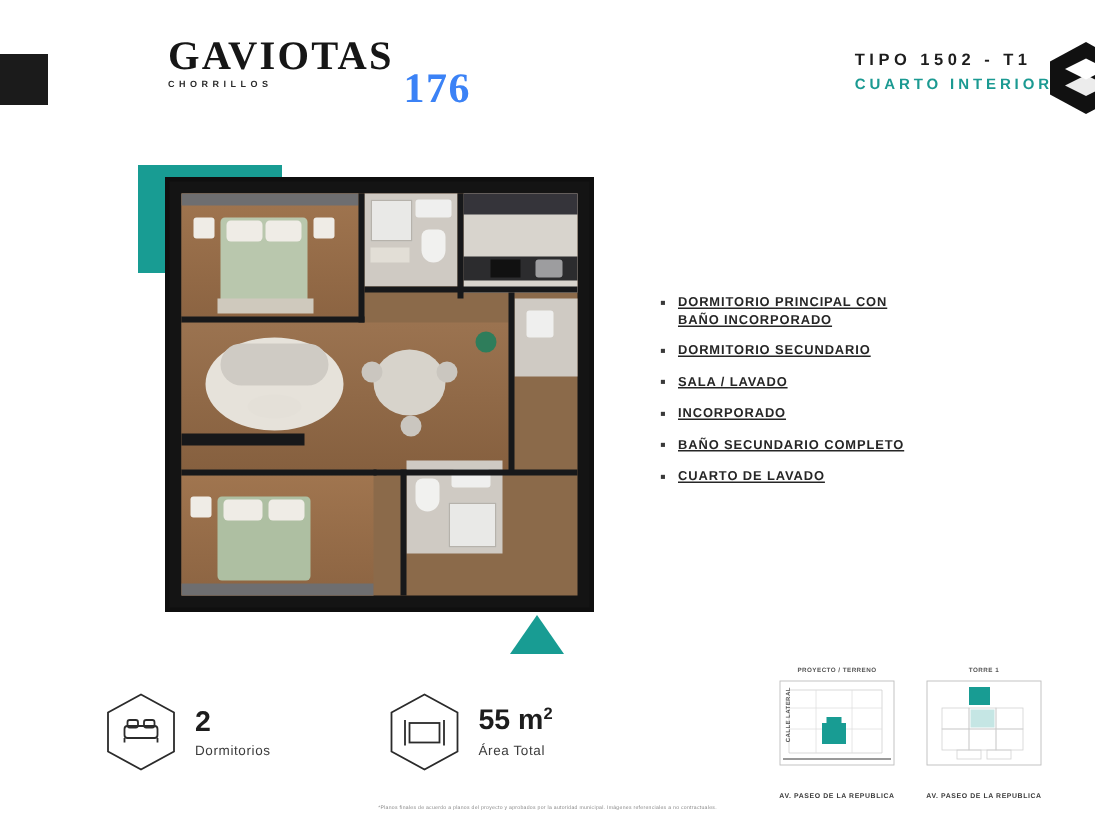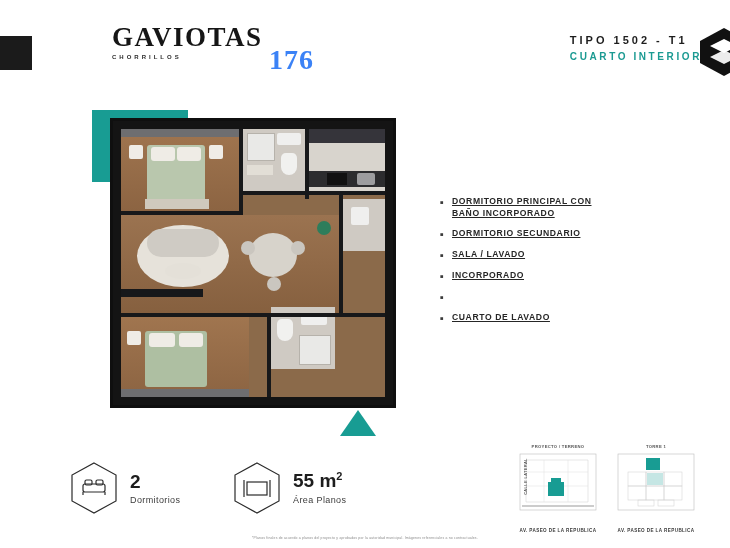--- a/index.html
+++ b/index.html
@@ -88,21 +88,21 @@
     text-align:left;
   }
   .desc-text{
     font-size:8.6px;font-weight:700;letter-spacing:0.6px;color:#262626;
     line-height:1.35;
     text-decoration:underline;
   }
   
   .feature{position:absolute;display:flex;align-items:center;}
   .feat-1{left:70px;top:462px;}
-  .feat-2{left:233px;top:462px;}
+  .feat-2{left:259px;top:462px;}
   .hexbox{
     width:48px;height:52px;position:relative;flex:0 0 48px;
   }
   .hexbox svg{display:block;}
   .feat-text{margin-left:12px;}
   .feat-num{
     font-size:19px;font-weight:700;color:#1d1d1d;line-height:1;
   }
   .feat-lbl{
     font-size:9px;color:#3c3c3c;margin-top:4px;letter-spacing:0.4px;
@@ -231,20 +231,21 @@
     <li class="desc-item">
       <span class="bullet">▪</span>
       <span class="desc-text">SALA / LAVADO</span>
     </li>
     <li class="desc-item">
       <span class="bullet">▪</span>
       <span class="desc-text">INCORPORADO</span>
     </li>
     <li class="desc-item">
       <span class="bullet">▪</span>
+      <span class="desc-text">BAÑO SECUNDARIO COMPLETO</span>
     </li>
     <li class="desc-item">
       <span class="bullet">▪</span>
       <span class="desc-text">CUARTO DE LAVADO</span>
     </li>
   </ul>
 </div>
 
 <div class="feature feat-1">
   <div class="hexbox">
@@ -269,21 +270,21 @@
       <polygon points="24,1 46,13 46,39 24,51 2,39 2,13" fill="none" stroke="#2b2b2b" stroke-width="1.2"></polygon>
       <rect x="14" y="20" width="20" height="13" fill="none" stroke="#2b2b2b" stroke-width="1.2"></rect>
       <line x1="11" y1="18" x2="11" y2="35" stroke="#2b2b2b" stroke-width="1.2"></line>
       <line x1="37" y1="18" x2="37" y2="35" stroke="#2b2b2b" stroke-width="1.2"></line>
     </svg>
   </div>
   <div class="feat-text">
     <div class="feat-num">
       <span>55 m</span><sup>2</sup>
     </div>
-    <div class="feat-lbl">Área Planos</div>
+    <div class="feat-lbl">Área Total</div>
   </div>
 </div>
 
 <div class="minimap mm1">
   <div class="mm-top">PROYECTO / TERRENO</div>
   <div class="mm-side">CALLE LATERAL</div>
   <svg width="80" height="62" viewBox="0 0 80 62">
     <rect x="2" y="2" width="76" height="56" fill="#ffffff" stroke="#bdbdbd" stroke-width="0.6"></rect>
     <path d="M8 8 L70 8 L70 50 L8 50 Z" fill="none" stroke="#cccccc" stroke-width="0.5"></path>
     <path d="M8 20 L70 20 M8 34 L70 34 M26 8 L26 50 M50 8 L50 50" stroke="#dddddd" stroke-width="0.5"></path>

